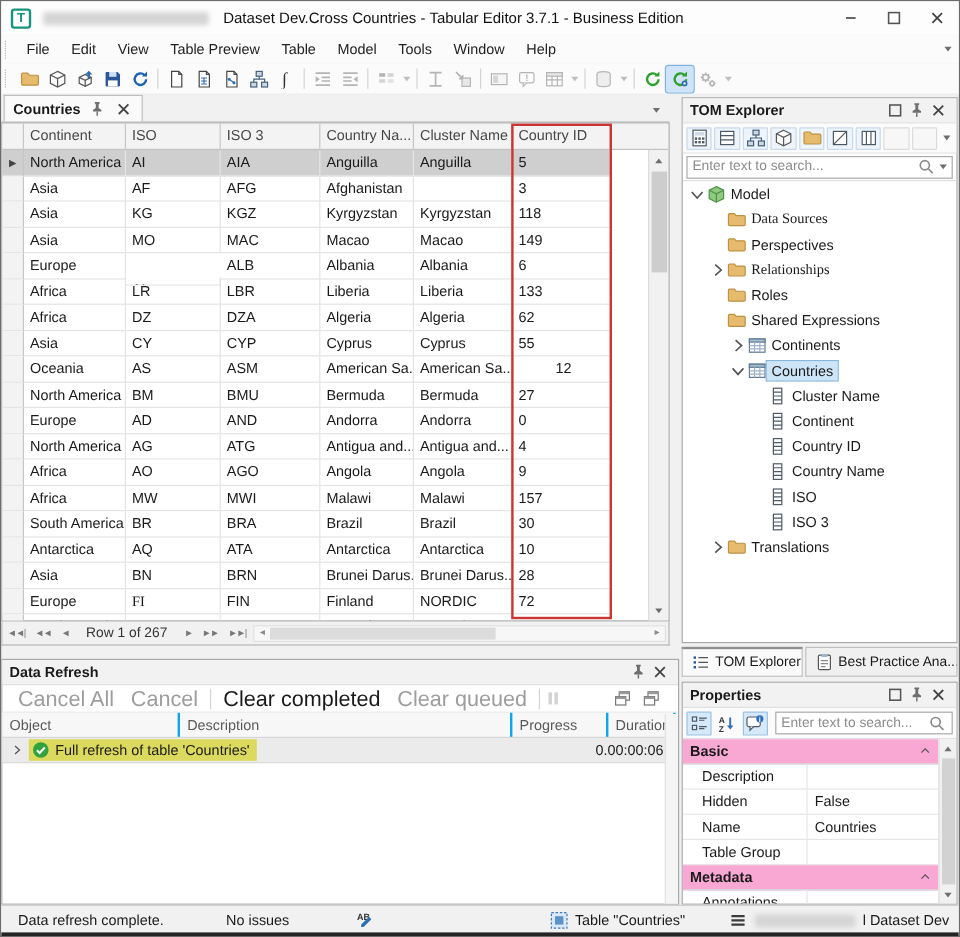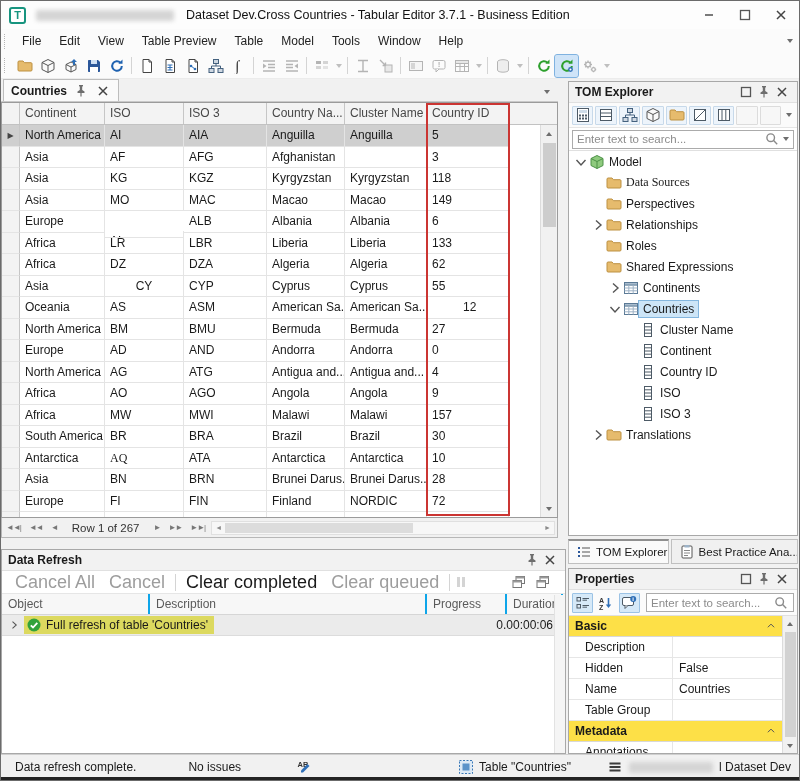--- a/index.html
+++ b/index.html
@@ -114,21 +114,21 @@
 
   #dock-tabs{position:absolute;left:567px;top:538px;width:230px;height:25px;display:flex;gap:2px}
   .dock-tab{display:flex;align-items:center;gap:4px;padding:0 7px;border:1px solid #c0c0c0;background:#f0f0f0;white-space:nowrap;overflow:hidden;font-size:11.5px}
   .dock-tab.active{background:#fafafa;border-top:2px solid #8f8f8f}
 
   #props-panel{position:absolute;left:567px;top:567px;width:230px;height:186px;background:#fff;border:1px solid #a8a8a8;overflow:hidden}
   #props-toolbar{height:26px;display:flex;align-items:center;gap:2px;padding:0 3px;border-bottom:1px solid #e0e0e0;background:#fbfbfb}
   .ptb{width:24px;height:20px;display:flex;align-items:center;justify-content:center;border:1px solid transparent;border-radius:1px}
   .ptb.active{background:#d6e9f8;border-color:#9cc3e5}
   #props-toolbar .searchbox{margin-left:4px}
-  .prop-section{height:21px;background:#fde047;border-bottom:1px solid #d8d8d8;display:flex;align-items:center;padding:0 6px;font-weight:bold}
+  .prop-section{height:21px;background:#f9a8d4;border-bottom:1px solid #d8d8d8;display:flex;align-items:center;padding:0 6px;font-weight:bold}
   .prop-section .hsp{flex:1}
   .prop-row{height:21px;display:flex;border-bottom:1px solid #e6e6e6}
   .prop-name{width:104px;padding:3px 4px 3px 16px;border-right:1px solid #e6e6e6;white-space:nowrap;overflow:hidden}
   .prop-val{flex:1;padding:3px 6px;white-space:nowrap;overflow:hidden}
   #props-body{margin-right:15px}
   #props-scroll{position:absolute;right:0;top:47px;bottom:0;width:15px;background:#f1f1f1;border-left:1px solid #dcdcdc;display:flex;flex-direction:column;align-items:center}
   #props-scroll .sbtn{width:15px;height:15px;display:flex;align-items:center;justify-content:center}
   #props-scroll .thumb{width:11px;flex:1;margin:1px 0;background:#d2d2d2}
 </style>
 </head>
@@ -494,21 +494,21 @@
           <div class="cell" style="width: 85px;">Africa</div>
           <div class="cell" style="width: 79px;">DZ</div>
           <div class="cell" style="width: 83px;">DZA</div>
           <div class="cell" style="width: 78px;">Algeria</div>
           <div class="cell" style="width: 82px;">Algeria</div>
           <div class="cell" style="width: 82px;">62</div>
         </div>
         <div class="g-row">
           <div class="cell rowsel" style="width: 18px;"></div>
           <div class="cell" style="width: 85px;">Asia</div>
-          <div class="cell" style="width: 79px; text-align: center;">CY</div>
+          <div class="cell" style="width: 79px;">CY</div>
           <div class="cell" style="width: 83px;">CYP</div>
           <div class="cell" style="width: 78px;">Cyprus</div>
           <div class="cell" style="width: 82px;">Cyprus</div>
           <div class="cell" style="width: 82px;">55</div>
         </div>
         <div class="g-row">
           <div class="cell rowsel" style="width: 18px;"></div>
           <div class="cell" style="width: 85px;">Oceania</div>
           <div class="cell" style="width: 79px;">AS</div>
           <div class="cell" style="width: 83px;">ASM</div>
@@ -566,39 +566,39 @@
           <div class="cell" style="width: 85px;">South America</div>
           <div class="cell" style="width: 79px;">BR</div>
           <div class="cell" style="width: 83px;">BRA</div>
           <div class="cell" style="width: 78px;">Brazil</div>
           <div class="cell" style="width: 82px;">Brazil</div>
           <div class="cell" style="width: 82px;">30</div>
         </div>
         <div class="g-row">
           <div class="cell rowsel" style="width: 18px;"></div>
           <div class="cell" style="width: 85px;">Antarctica</div>
-          <div class="cell" style="width: 79px; font-family: Liberation Serif, serif;">AQ</div>
+          <div class="cell" style="width: 79px;">AQ</div>
           <div class="cell" style="width: 83px;">ATA</div>
           <div class="cell" style="width: 78px;">Antarctica</div>
           <div class="cell" style="width: 82px;">Antarctica</div>
           <div class="cell" style="width: 82px;">10</div>
         </div>
         <div class="g-row">
           <div class="cell rowsel" style="width: 18px;"></div>
           <div class="cell" style="width: 85px;">Asia</div>
           <div class="cell" style="width: 79px;">BN</div>
           <div class="cell" style="width: 83px;">BRN</div>
           <div class="cell" style="width: 78px;">Brunei Darus...</div>
           <div class="cell" style="width: 82px;">Brunei Darus...</div>
           <div class="cell" style="width: 82px;">28</div>
         </div>
         <div class="g-row">
           <div class="cell rowsel" style="width: 18px;"></div>
           <div class="cell" style="width: 85px;">Europe</div>
-          <div class="cell" style="width: 79px;">FI</div>
+          <div class="cell" style="width: 79px; font-family: Liberation Serif, serif;">FI</div>
           <div class="cell" style="width: 83px;">FIN</div>
           <div class="cell" style="width: 78px;">Finland</div>
           <div class="cell" style="width: 82px;">NORDIC</div>
           <div class="cell" style="width: 82px;">72</div>
         </div>
         <div class="g-partial">
           <div class="g-row">
             <div class="cell rowsel" style="width: 18px;"></div>
             <div class="cell" style="width: 85px;">South Americ..</div>
             <div class="cell" style="width: 79px;">AR</div>
@@ -856,21 +856,21 @@
         </div>
         <div class="tree-item" style="padding-left: 21px;">
           <span class="tree-exp"></span>
           <span class="tree-ic">
             <svg width="16" height="16" viewBox="0 0 16 16">
               <path d="M1 4c0-.5.4-1 1-1h4l1.5 1.7H14c.6 0 1 .5 1 1V12c0 .6-.4 1-1 1H2c-.6 0-1-.4-1-1z" fill="#e6bb6d" stroke="#bd9143"></path>
             </svg>
           </span>
           <span class="tree-lbl">Perspectives</span>
         </div>
-        <div class="tree-item" style="padding-left: 21px;">
+        <div class="tree-item" style="padding-left: 21px; font-family: Liberation Serif, serif;">
           <span class="tree-exp">
             <span class="ti">
               <svg width="16" height="16" viewBox="0 0 16 16">
                 <path d="M6 3.5l5 4.5-5 4.5" fill="none" stroke="#555" stroke-width="1.4"></path>
               </svg>
             </span>
           </span>
           <span class="tree-ic">
             <svg width="16" height="16" viewBox="0 0 16 16">
               <path d="M1 4c0-.5.4-1 1-1h4l1.5 1.7H14c.6 0 1 .5 1 1V12c0 .6-.4 1-1 1H2c-.6 0-1-.4-1-1z" fill="#e6bb6d" stroke="#bd9143"></path>
@@ -952,20 +952,30 @@
         </div>
         <div class="tree-item" style="padding-left: 55px;">
           <span class="tree-exp"></span>
           <span class="tree-ic">
             <svg width="16" height="16" viewBox="0 0 16 16">
               <rect x="4.5" y="1.5" width="7" height="13" fill="#fff" stroke="#4d5a66"></rect>
               <path d="M4.5 4.8h7M4.5 8h7M4.5 11.2h7" stroke="#4d5a66" fill="none"></path>
             </svg>
           </span>
           <span class="tree-lbl">Country ID</span>
+        </div>
+        <div class="tree-item" style="padding-left: 55px;">
+          <span class="tree-exp"></span>
+          <span class="tree-ic">
+            <svg width="16" height="16" viewBox="0 0 16 16">
+              <rect x="4.5" y="1.5" width="7" height="13" fill="#fff" stroke="#4d5a66"></rect>
+              <path d="M4.5 4.8h7M4.5 8h7M4.5 11.2h7" stroke="#4d5a66" fill="none"></path>
+            </svg>
+          </span>
+          <span class="tree-lbl">Country Name</span>
         </div>
         <div class="tree-item" style="padding-left: 55px;">
           <span class="tree-exp"></span>
           <span class="tree-ic">
             <svg width="16" height="16" viewBox="0 0 16 16">
               <rect x="4.5" y="1.5" width="7" height="13" fill="#fff" stroke="#4d5a66"></rect>
               <path d="M4.5 4.8h7M4.5 8h7M4.5 11.2h7" stroke="#4d5a66" fill="none"></path>
             </svg>
           </span>
           <span class="tree-lbl">ISO</span>

